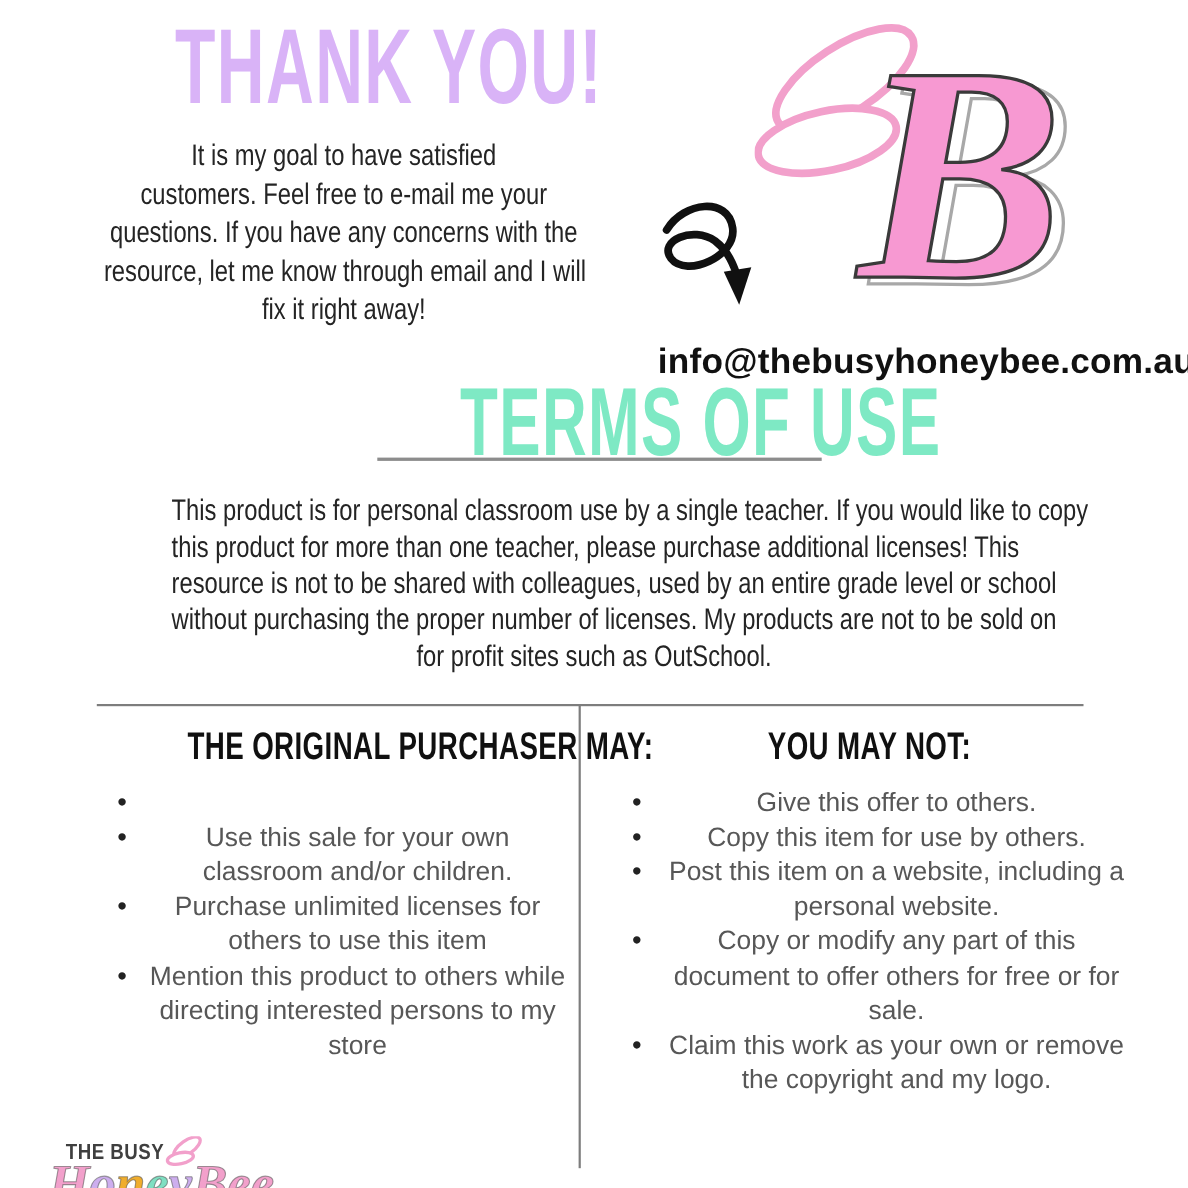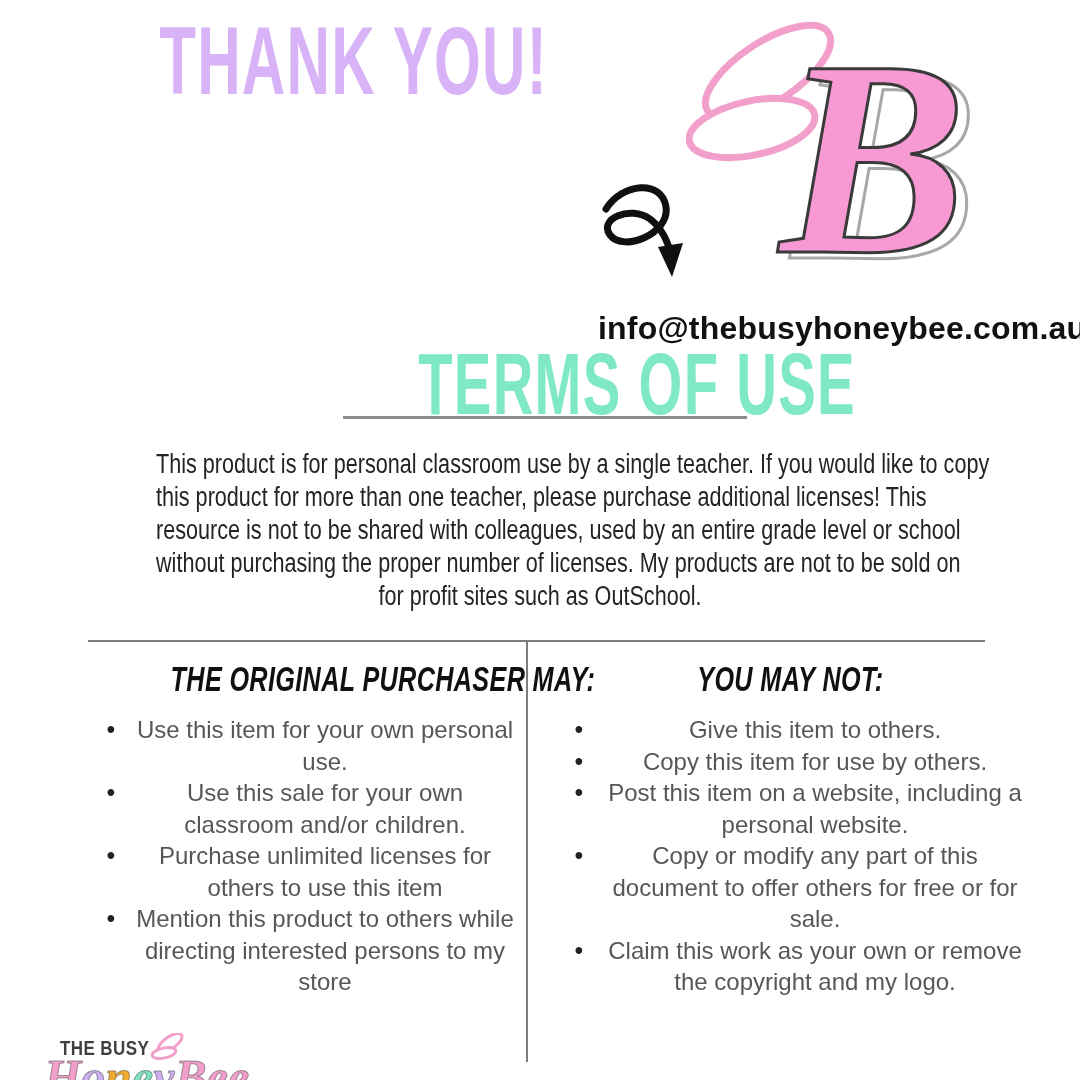--- a/index.html
+++ b/index.html
@@ -40,21 +40,21 @@
   .terms-underline {
     position:absolute; left:343px; top:416px; width:404px; height:3px; background:#8c8c8c;
   }
   .terms-body {
     position:absolute; left:60px; top:448px; width:960px; text-align:center;
     font-size:27px; line-height:33px; color:var(--ink);
   }
   
   .hline { position:absolute; left:88px; top:640px; width:897px; height:2px; background:var(--line); }
   .vline { position:absolute; left:526px; top:641px; width:2px; height:421px; background:var(--line); }
-  .col-header { position:absolute; top:658px; height:42px; text-align:center; color:#101010;font-style:italic; }
+  .col-header { position:absolute; top:658px; height:42px; text-align:center; color:#101010; }
   .col-header .condensed { font-size:35px; line-height:42px; letter-spacing:0.5px; transform:scaleX(0.72); }
   .col-header.left  { left:88px;  width:425px; }
   .col-header.right { left:556px; width:468px; }
   .bullet-list {
     position:absolute; top:714px; margin:0; padding:0; list-style:none;
     font-size:24px; line-height:31.5px; color:var(--gray-text);
   }
   .bullet-list.left  { left:88px;  width:428px; }
   .bullet-list.right { left:556px; width:472px; }
   .bullet-list li { display:grid; grid-template-columns:46px 1fr; }
@@ -76,20 +76,27 @@
   .lp { color:var(--logo-pink); } .ll { color:var(--logo-lilac); }
   .lo { color:var(--logo-orange); } .lm { color:var(--logo-mint); }
 </style>
 </head>
 <body>
 
 <div class="page">
 
   <div class="thankyou-title">
     <span class="condensed">THANK YOU!</span>
+  </div>
+  <div class="thankyou-body">
+    <div class="scaled-line">It is my goal to have satisfied</div>
+    <div class="scaled-line">customers. Feel free to e-mail me your</div>
+    <div class="scaled-line">questions. If you have any concerns with the</div>
+    <div class="scaled-line">resource, let me know through email and I will</div>
+    <div class="scaled-line">fix it right away!</div>
   </div>
 
   <div class="arrow-wrap">
     <svg width="96" height="100" viewBox="0 0 96 100">
       <path d="M 16,28 C 32,2 72,-2 76,26 C 80,52 34,72 20,54 C 8,38 40,24 60,38 C 72,47 77,60 81,72" fill="none" stroke="#101010" stroke-width="7" stroke-linecap="round"></path>
       <polygon points="68,66 82,96 93,62" fill="#101010"></polygon>
     </svg>
   </div>
 
   <div class="blogo">
@@ -122,21 +129,20 @@
 
   <div class="hline"></div>
   <div class="vline"></div>
 
   <div class="col-header left">
     <span class="condensed">THE ORIGINAL PURCHASER MAY:</span>
   </div>
   <ul class="bullet-list left">
     <li>
       <span class="dot">•</span>
-      <div class="txt">Use this item for your own personal use.</div>
     </li>
     <li>
       <span class="dot">•</span>
       <div class="txt">Use this sale for your own classroom and/or children.</div>
     </li>
     <li>
       <span class="dot">•</span>
       <div class="txt">Purchase unlimited licenses for others to use this item</div>
     </li>
     <li>
@@ -144,21 +150,21 @@
       <div class="txt">Mention this product to others while directing interested persons to my store</div>
     </li>
   </ul>
 
   <div class="col-header right">
     <span class="condensed">YOU MAY NOT:</span>
   </div>
   <ul class="bullet-list right">
     <li>
       <span class="dot">•</span>
-      <div class="txt">Give this item to others.</div>
+      <div class="txt">Give this offer to others.</div>
     </li>
     <li>
       <span class="dot">•</span>
       <div class="txt">Copy this item for use by others.</div>
     </li>
     <li>
       <span class="dot">•</span>
       <div class="txt">Post this item on a website, including a personal website.</div>
     </li>
     <li>

